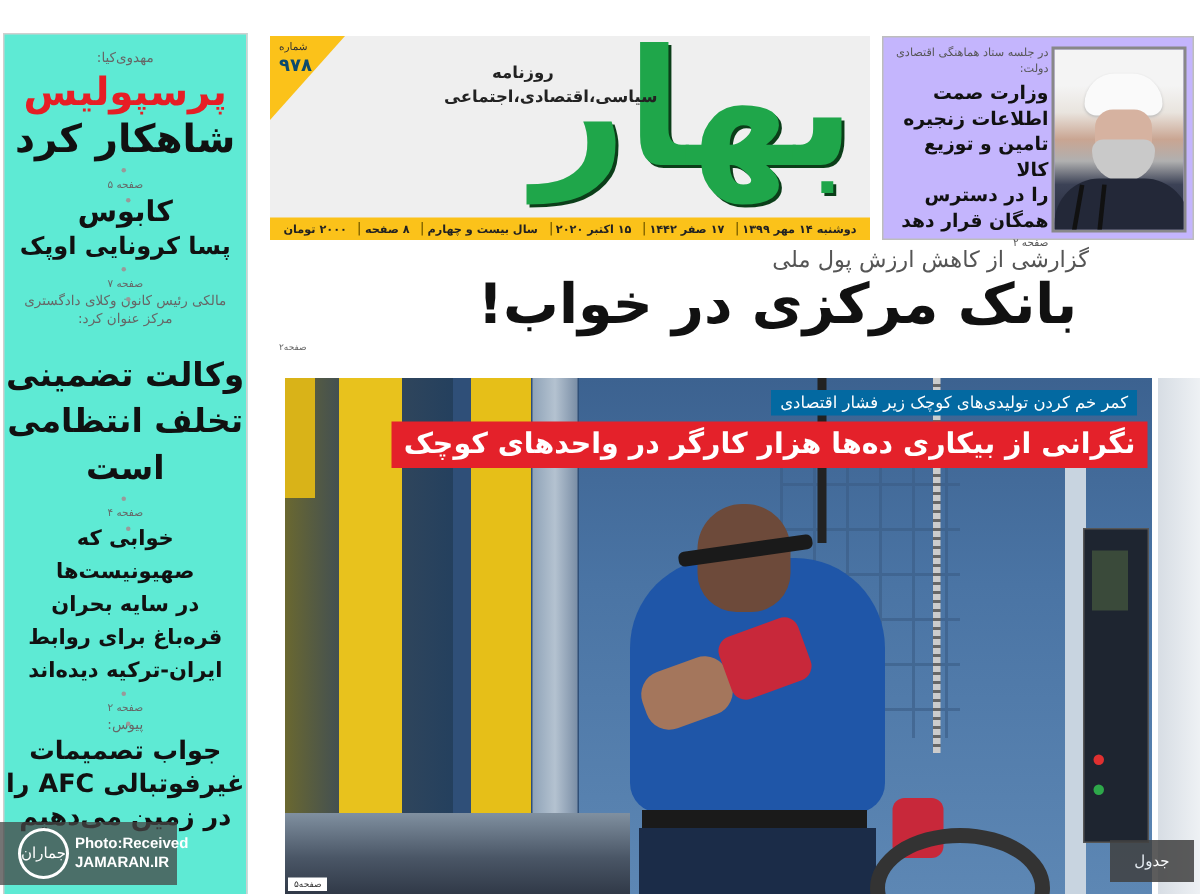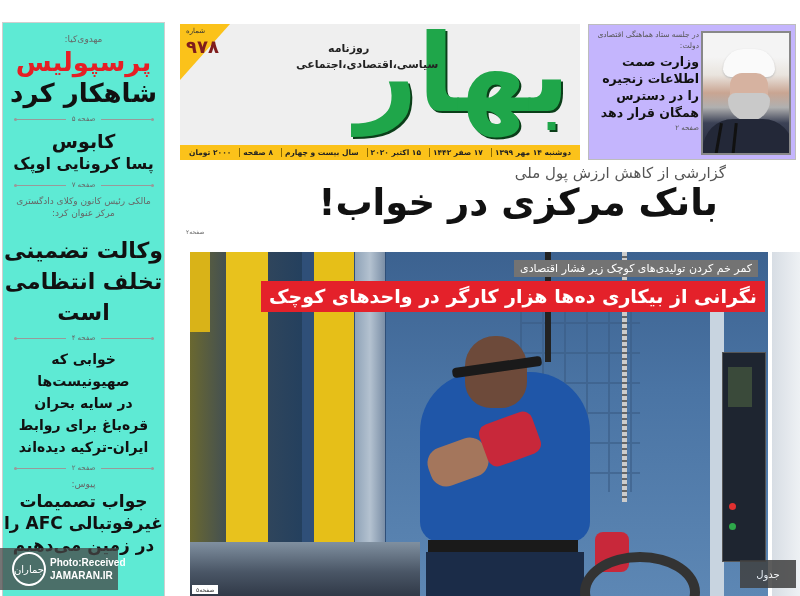--- a/index.html
+++ b/index.html
@@ -13,21 +13,21 @@
     display: flex; flex-direction: column; align-items: center; text-align: center;
     padding-top: 10px; overflow: hidden;
   }
   .kicker { font-size: 9px; color: #666; line-height: 12px; }
   .lh-red { font-size: 26px; font-weight: bold; color: #e61e25; line-height: 30px; margin-top: 2px; }
   .lh-black { font-size: 26px; font-weight: bold; color: #111; line-height: 32px; }
   .lh-med { font-size: 19px; font-weight: bold; color: #111; line-height: 24px; }
   .lh-sm { font-size: 16px; font-weight: bold; color: #111; line-height: 22px; }
   .divider {
     width: 140px; height: 12px; display: flex; align-items: center; justify-content: space-between;
-    gap: 6px; margin: 4px 0; direction: rtl;
+    gap: 6px; margin: 4px 0; direction: rtl; flex-direction: column;
   }
   .divider .line { flex: 1; height: 1px; background: #999; position: relative; }
   .divider .line::before { content: ""; position: absolute; top: -1px; width: 3px; height: 3px; background: #999; border-radius: 50%; }
   .divider .line.r::before { right: 0; }
   .divider .line.l::before { left: 0; }
   .divider .pg { font-size: 7px; color: #666; white-space: nowrap; }
 
   
   .watermark {
     position: absolute; left: 0; top: 548px; width: 118px; height: 42px;
@@ -40,21 +40,21 @@
   .masthead {
     position: absolute; left: 180px; top: 24px; width: 400px; height: 136px;
     background: #efefef;
     text-align: right;
   }
   .issue-tri {
     position: absolute; left: 0; top: 0; width: 0; height: 0;
     border-top: 56px solid #fbc21a; border-right: 50px solid transparent;
   }
   .issue-label { position: absolute; left: 6px; top: 3px; font-size: 7px; color: #333; }
-  .issue-num { position: absolute; left: 6px; top: 12px; font-size: 18px; font-weight: bold; color: #7f1d1d; }
+  .issue-num { position: absolute; left: 6px; top: 12px; font-size: 12px; font-weight: bold; color: #0c4a6e; }
   .logo-word {
     position: absolute; right: 10px; top: -30px; font-size: 108px; font-weight: bold;
     color: #1fa64a; line-height: 160px; letter-spacing: -4px;
     text-shadow: 2px 2px 0 #0b3e19;
   }
   .tagline1 { position: absolute; left: 148px; top: 18px; font-size: 11px; font-weight: bold; color: #222; }
   .tagline2 { position: absolute; left: 116px; top: 34px; font-size: 11px; font-weight: bold; color: #222; }
   .dateline {
     position: absolute; left: 0; bottom: 0; width: 400px; height: 15px; background: #fbc21a;
     display: flex; align-items: center; justify-content: space-between; padding: 0 6px;
@@ -113,21 +113,21 @@
   .worker-head { position: absolute; left: 275px; top: 84px; width: 62px; height: 72px; background: #6d4a3a; border-radius: 30px 30px 26px 26px; }
   .visor { position: absolute; left: 262px; top: 110px; width: 90px; height: 10px; background: #1a1a1a; border-radius: 4px; transform: rotate(-8deg); }
   .arm { position: absolute; left: 238px; top: 190px; width: 60px; height: 40px; background: #a4765c; border-radius: 16px; transform: rotate(-20deg); }
   .glove1 { position: absolute; left: 292px; top: 165px; width: 56px; height: 44px; background: #c8283a; border-radius: 10px; transform: rotate(-20deg); }
   .glove2 { position: absolute; left: 405px; top: 280px; width: 34px; height: 40px; background: #c8283a; border-radius: 8px; }
   .belt { position: absolute; left: 238px; top: 288px; width: 150px; height: 12px; background: #1a1a1a; }
   .pants { position: absolute; left: 236px; top: 300px; width: 158px; height: 60px; background: #1b2c48; }
   .machine-front { position: absolute; left: 0; top: 290px; width: 230px; height: 60px; background: linear-gradient(180deg,#8090a0,#4a5666 50%,#2a3240); }
   .wheel { position: absolute; left: 390px; top: 300px; width: 120px; height: 80px; border: 10px solid #333; border-radius: 50%; }
   .green-kicker {
-    position: absolute; right: 10px; top: 8px; background: #737373; color: #fff;
+    position: absolute; right: 10px; top: 8px; background: #0369a1; color: #fff;
     font-size: 11px; padding: 2px 6px; white-space: nowrap;
   }
   .red-headline {
     position: absolute; right: 3px; top: 29px; background: #e4212a; color: #fff;
     font-size: 19px; font-weight: bold; padding: 4px 8px 5px 8px; white-space: nowrap;
   }
   .hero-page { position: absolute; left: 2px; bottom: 2px; font-size: 6px; color: #333; background: #fff; padding: 1px 4px; }
   .corner-tag { position: absolute; left: 740px; top: 560px; width: 56px; height: 28px; background: #404040; color: #fff; font-size: 10px; display: flex; align-items: center; justify-content: center; opacity: 0.85; }
   .right-edge { position: absolute; left: 772px; top: 252px; width: 28px; height: 344px; background: linear-gradient(90deg,#d7dde4,#eef1f4); }
 </style>
@@ -211,20 +211,21 @@
     <div class="beard"></div>
     <div class="robe"></div>
     <div class="mic" style="left:14px;transform:rotate(10deg);"></div>
     <div class="mic" style="left:30px;transform:rotate(6deg);"></div>
   </div>
   <div class="tr-text">
     <div class="tr-kicker">در جلسه ستاد هماهنگی اقتصادی دولت:</div>
     <div class="tr-headline">
       <div>وزارت صمت</div>
       <div>اطلاعات زنجیره</div>
+      <div>تامین و توزیع کالا</div>
       <div>را در دسترس</div>
       <div>همگان قرار دهد</div>
     </div>
     <div class="tr-page">صفحه ۲</div>
   </div>
 </div>
 
 <div class="main-kicker">گزارشی از کاهش ارزش پول ملی</div>
 <div class="main-headline">بانک مرکزی در خواب!</div>
 <div class="main-page">صفحه۲</div>

